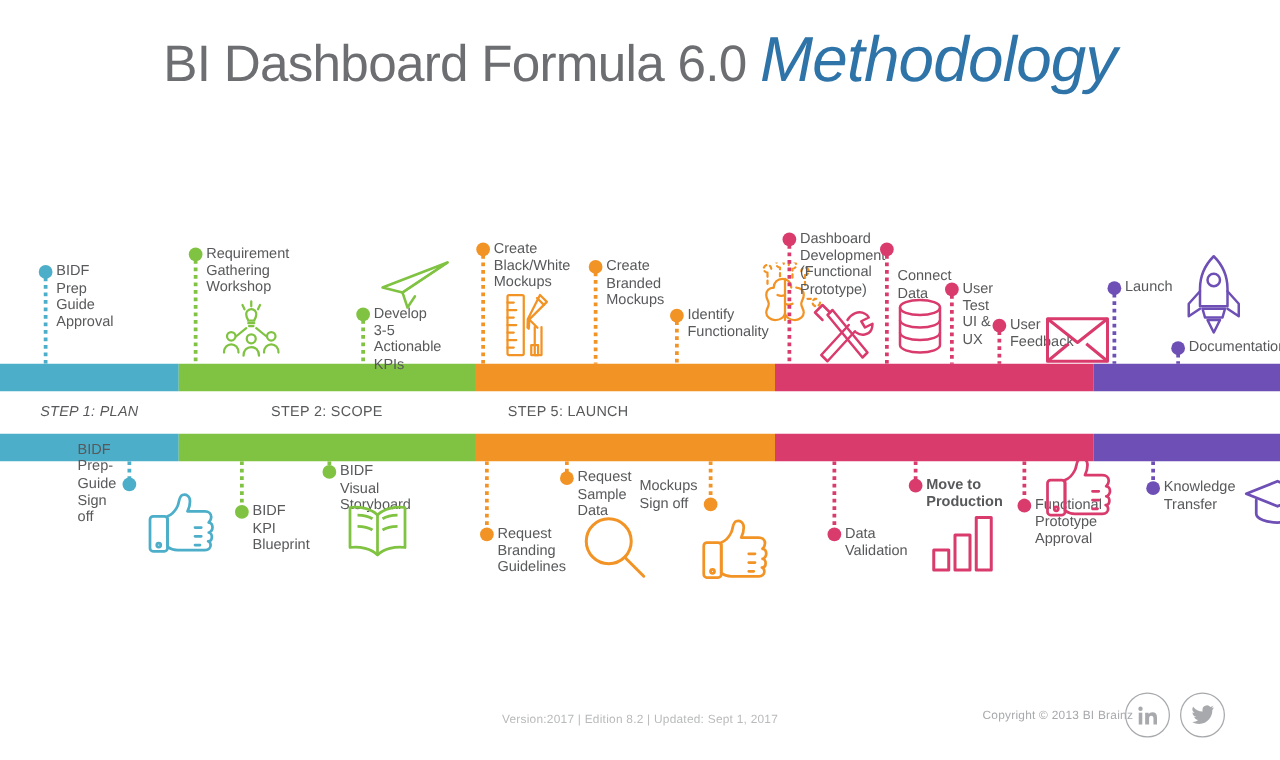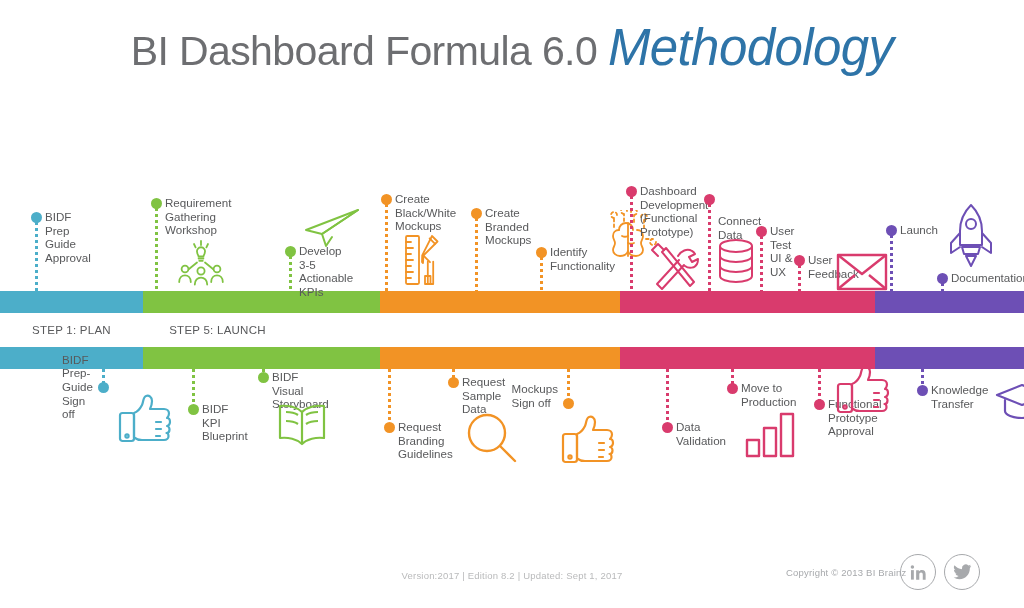--- a/index.html
+++ b/index.html
@@ -127,21 +127,22 @@
 </div>
 
 <div id="bar-top" class="bar-row">
     <div class="bar-seg" style="width: 143px; background: rgb(76, 174, 201);"></div>
     <div class="bar-seg" style="width: 237px; background: rgb(128, 195, 66);"></div>
     <div class="bar-seg" style="width: 240px; background: rgb(242, 147, 37);"></div>
     <div class="bar-seg" style="width: 255px; background: rgb(217, 59, 109);"></div>
     <div class="bar-seg" style="width: 149px; background: rgb(109, 79, 181);"></div>
   </div>
 <div id="step-labels">
-    <div class="step-label" style="width: 143px;">STEP 1: PLAN</div>
+    <div class="step-label" style="width: 143px; font-style: italic;">STEP 1: PLAN</div>
+    <div class="step-label" style="width: 237px;">STEP 2: SCOPE</div>
     <div class="step-label" style="width: 149px;">STEP 5: LAUNCH</div>
   </div>
 <div id="bar-bottom" class="bar-row">
     <div class="bar-seg" style="width: 143px; background: rgb(76, 174, 201);"></div>
     <div class="bar-seg" style="width: 237px; background: rgb(128, 195, 66);"></div>
     <div class="bar-seg" style="width: 240px; background: rgb(242, 147, 37);"></div>
     <div class="bar-seg" style="width: 255px; background: rgb(217, 59, 109);"></div>
     <div class="bar-seg" style="width: 149px; background: rgb(109, 79, 181);"></div>
   </div>
 
@@ -371,21 +372,21 @@
     </div>
     <div class="milestone" style="left: 666px; color: rgb(217, 59, 109); top: 369px; height: 65px;">
       <div class="stem" style="top: 0px; height: 58px;"></div>
       <div class="dot" style="top: 53px;"></div>
       <div class="mlabel right" style="top: 51px;">Data
 Validation</div>
     </div>
     <div class="milestone" style="left: 731px; color: rgb(217, 59, 109); top: 369px; height: 26px;">
       <div class="stem" style="top: 0px; height: 19px;"></div>
       <div class="dot" style="top: 14px;"></div>
-      <div class="mlabel right" style="top: 12px;">Move to
+      <div class="mlabel right" style="top: 12px; font-weight: bold;">Move to
 Production</div>
     </div>
     <div class="micon" style="left: 745px; top: 412px;">
       <svg width="52" height="46" viewBox="0 0 52 46" fill="none" stroke="#d93b6d" stroke-width="2.4" stroke-linejoin="round">
     <rect x="2" y="28" width="12" height="16"></rect>
     <rect x="19" y="16" width="12" height="28"></rect>
     <rect x="36" y="2" width="12" height="42"></rect>
   </svg>
     </div>
     <div class="milestone" style="left: 818px; color: rgb(217, 59, 109); top: 369px; height: 42px;">

